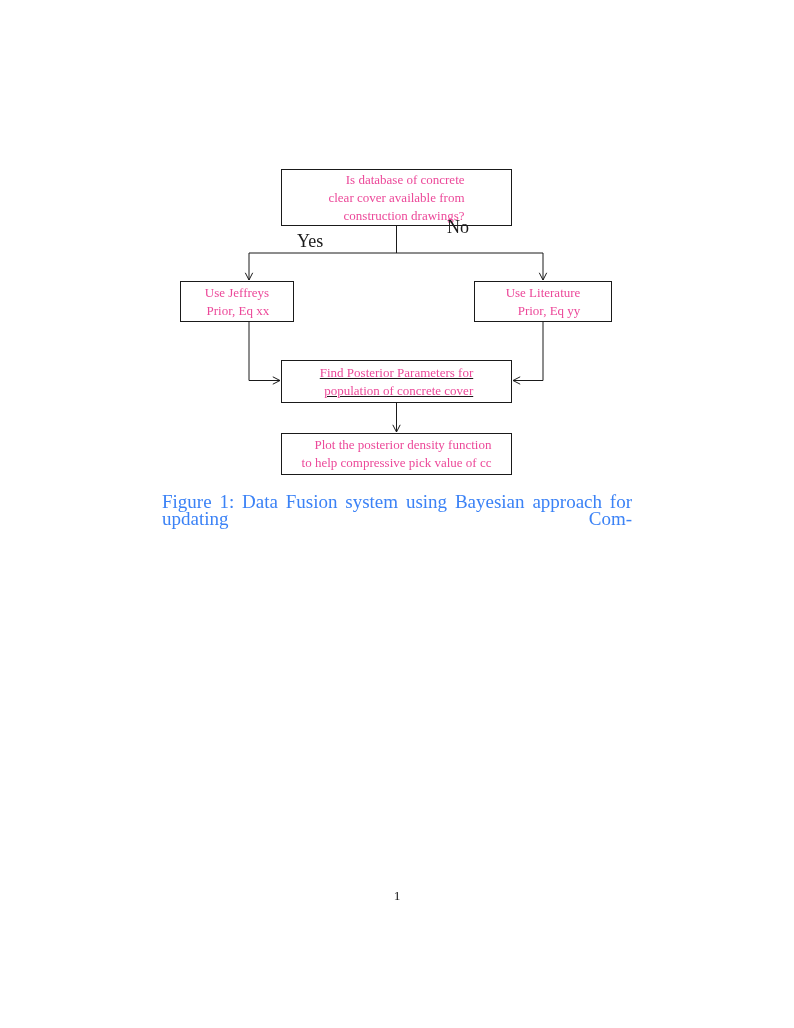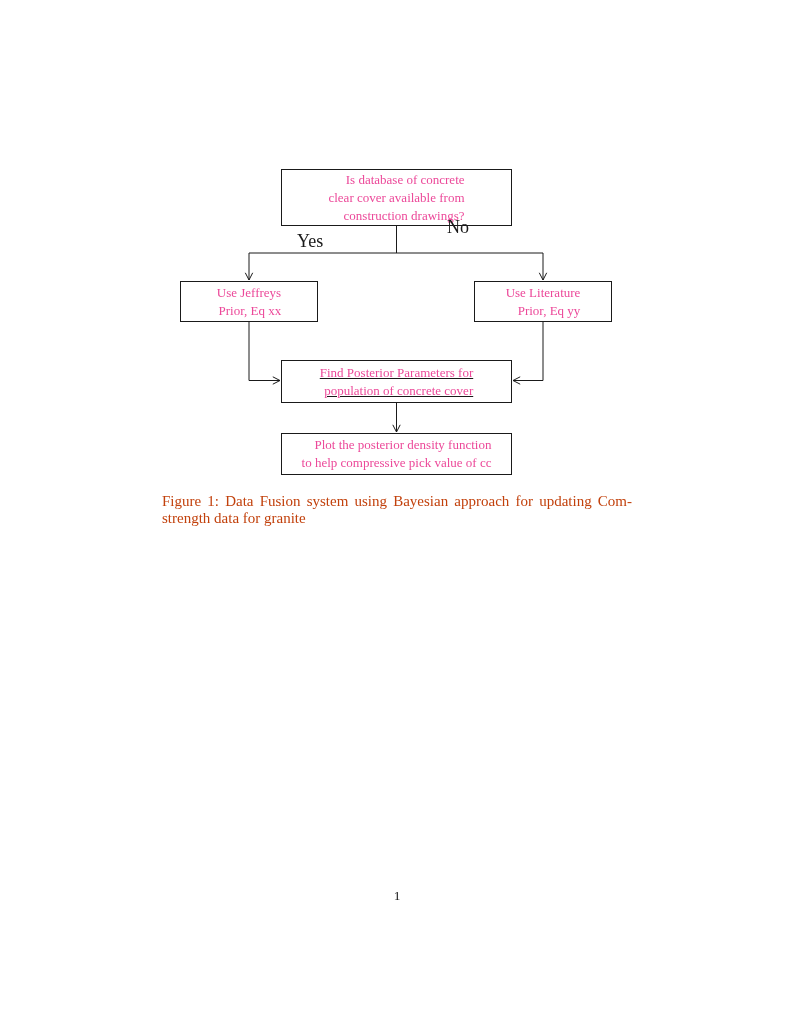--- a/index.html
+++ b/index.html
@@ -38,44 +38,44 @@
   }
   .node .label {
     white-space: pre-line;
     text-align: right;
     font-size: 13px;
     line-height: 18px;
     color: #ec4899;
   }
 
   .node-question  { left: 281px; top: 169px; width: 231px; height: 57px; }
-  .node-jeffreys  { left: 180px; top: 281px; width: 138px; height: 41px; }
+  .node-jeffreys  { left: 180px; top: 281px; width: 114px; height: 41px; }
   .node-conjugate { left: 474px; top: 281px; width: 138px; height: 41px; }
   .node-posterior { left: 281px; top: 360px; width: 231px; height: 43px; text-decoration: underline; }
   .node-plot      { left: 281px; top: 433px; width: 231px; height: 42px; }
 
   .branch-label {
     position: absolute;
     font-size: 18px;
     line-height: 16px;
     text-align: left;
     color: #1a1a1a;
   }
   .branch-yes { left: 297px; top: 233px; width: 50px; }
   .branch-no  { left: 447px; top: 219px; width: 44px; }
 
   
   .caption {
     position: absolute;
     left: 162px;
     top: 493px;
     width: 470px;
-    font-size: 15px;
+    font-size: 19px;
     line-height: 17.2px;
-    color: #c2410c;
+    color: #3b82f6;
   }
   .cap-line { text-align: justify; text-align-last: justify; }
   .cap-line.last { text-align: left; text-align-last: left; }
   .math-f { font-style: italic; }
   .math-sub {
     font-style: italic;
     font-size: 0.72em;
     vertical-align: -0.22em;
   }
 
@@ -138,18 +138,17 @@
 
     <div class="node node-plot">
       <span class="label">Plot the posterior density function
 to help compressive pick value of cc</span>
     </div>
 
   </div>
 
   <div class="caption">
     <div class="cap-line">Figure 1: Data Fusion system using Bayesian approach for updating Com-</div>
-    <div class="cap-line last">strength data for granite</div>
   </div>
 
   <div class="page-number">1</div>
 
 </div>
 
 </body></html>

